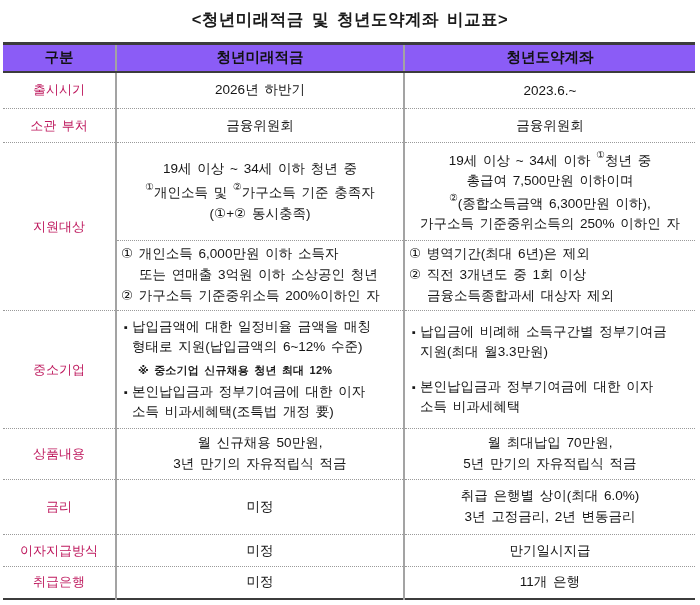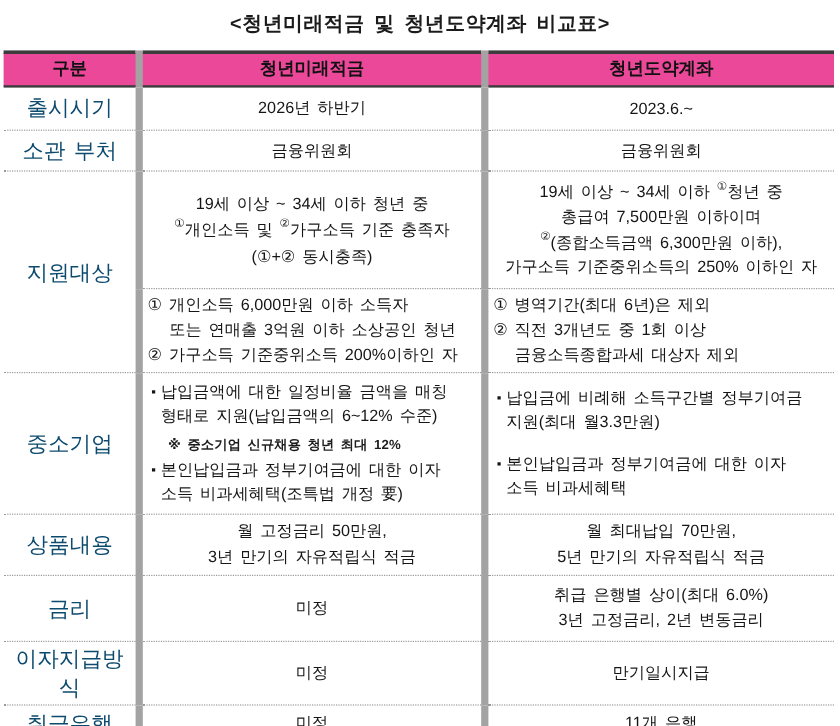--- a/index.html
+++ b/index.html
@@ -30,44 +30,44 @@
     border-top: 3px solid #3c3c3c;
     border-bottom: 2px solid #3c3c3c;
     font-size: 13.5px;
     word-spacing: 2px;
   }
   col.c1 { width: 113px; }
   col.c2 { width: 288px; }
   col.c3 { width: 291px; }
 
   th, td { vertical-align: middle; text-align: center; padding: 2px 4px; }
-  .vline { border-left: 6px solid #a3a3a3; }
+  .vline { border-left: 2px solid #a3a3a3; }
 
   tr.head th {
-    background: #ec4899;
+    background: #8b5cf6;
     border-bottom: 2px solid #3c3c3c;
     font-weight: bold;
     font-size: 14.5px;
     height: 28px;
     color: #111;
   }
 
   tr.dot > th, tr.dot > td { border-top: 1px dotted #9a9a9a; }
 
   tr.r-launch   > * { height: 37px; }
   tr.r-ministry > * { height: 34px; }
   tr.r-target-a > * { height: 98px; }
   tr.r-target-b > * { height: 70px; }
   tr.r-support  > * { height: 117px; }
   tr.r-product  > * { height: 51px; }
   tr.r-rate     > * { height: 55px; }
   tr.r-interest > * { height: 32px; text-align: center; }
   tr.r-bank     > * { height: 32px; }
 
-  td.rowlabel, td.rowlabel-span { font-size: 18px; color: #0c4a6e; }
+  td.rowlabel, td.rowlabel-span { font-size: 13px; color: #be185d; }
 
   .lines { line-height: 1.6; }
   .lines-tight { line-height: 1.52; }
 
   sup.circ {
     font-size: 0.72em;
     vertical-align: super;
     position: relative;
     top: -1px;
   }
@@ -190,21 +190,21 @@
             <div>소득 비과세혜택</div>
           </span>
         </div>
       </td>
     </tr>
 
     <tr class="r-product dot">
       <td class="rowlabel">상품내용</td>
       <td class="vline">
         <div class="lines-tight">
-          <div>월 고정금리 50만원,</div>
+          <div>월 신규채용 50만원,</div>
           <div>3년 만기의 자유적립식 적금</div>
         </div>
       </td>
       <td class="vline">
         <div class="lines-tight">
           <div>월 최대납입 70만원,</div>
           <div>5년 만기의 자유적립식 적금</div>
         </div>
       </td>
     </tr>

